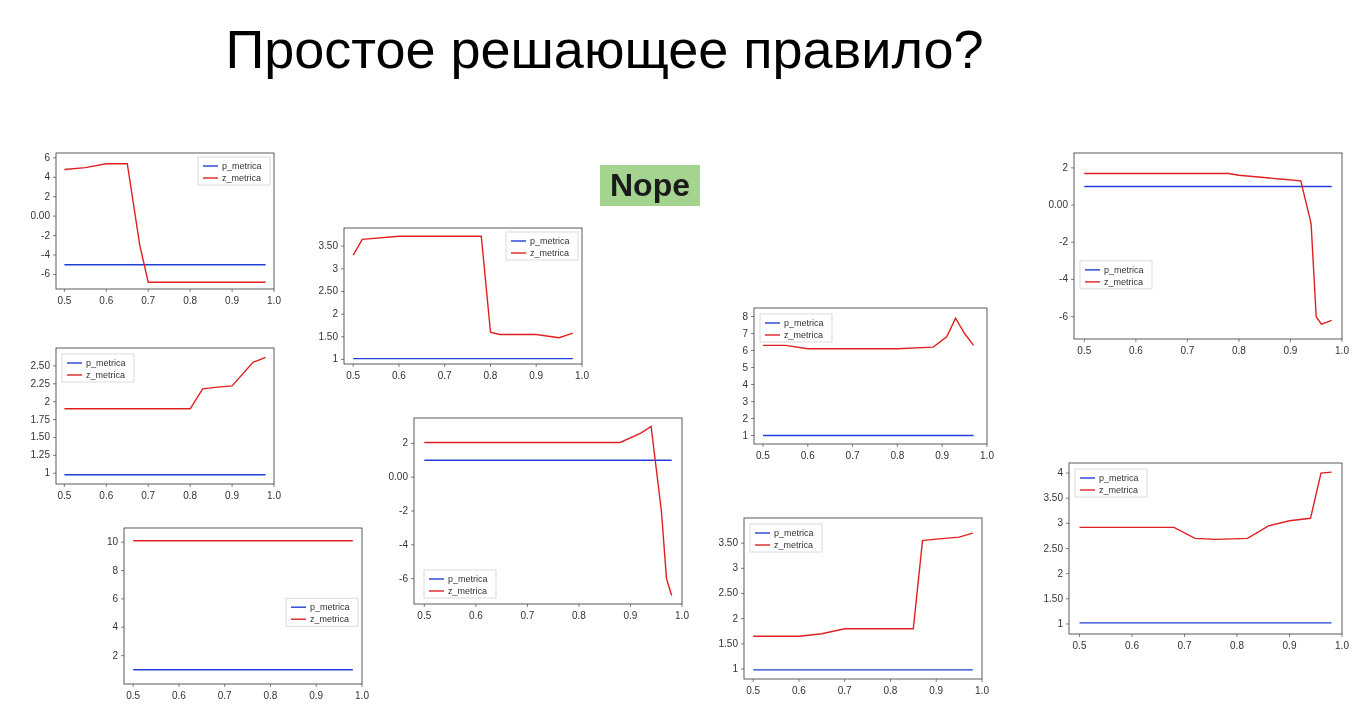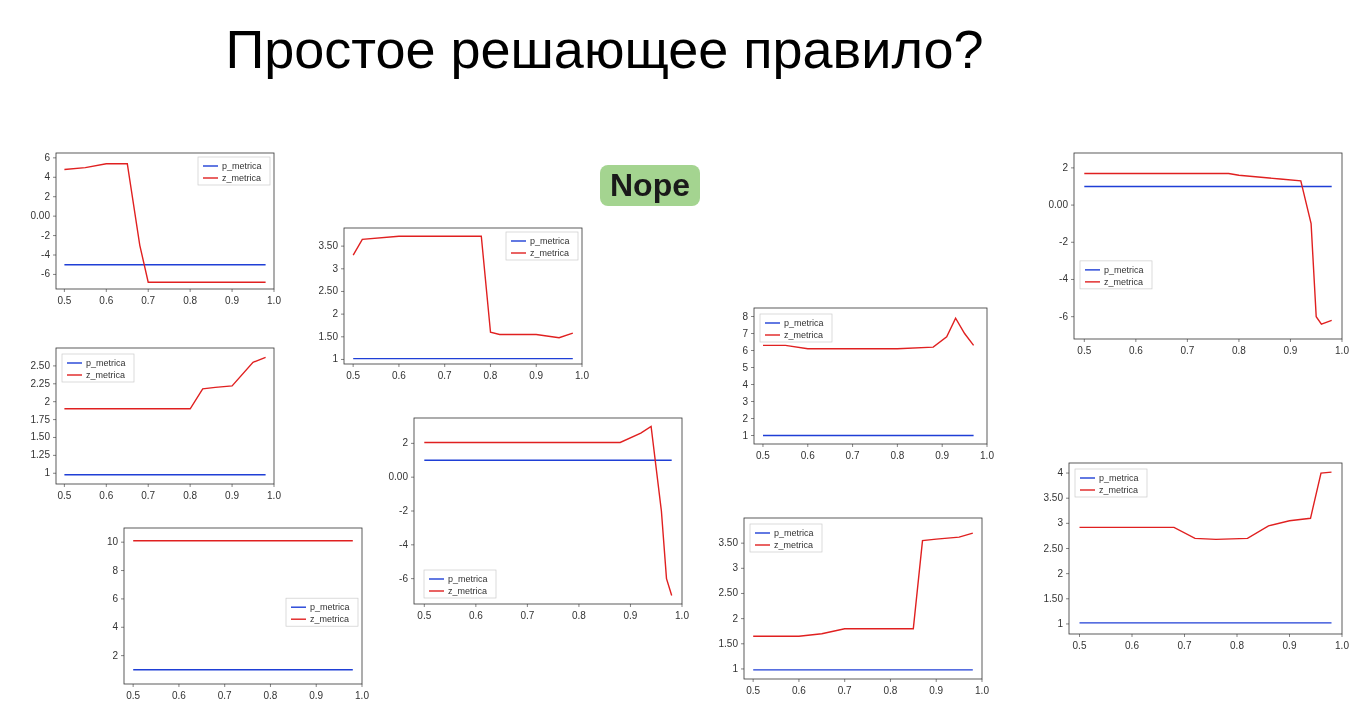--- a/index.html
+++ b/index.html
@@ -1,18 +1,18 @@
 <!DOCTYPE html>
 <html><head>
 <meta charset="utf-8">
 <style>
   html, body { margin:0; padding:0; width:1360px; height:714px; background:#fff; font-family:Arial,Helvetica,sans-serif; overflow:hidden; }
   .slide { position:relative; width:1209px; height:714px; }
   .title { position:absolute; top:18px; left:0; right:0; text-align:center; font-size:54px; font-weight:400; color:#000; }
-  .nope { position:absolute; left:600px; top:165px; background:#a4d490; color:#1a1a1a; font-weight:700; font-size:32px; padding:2px 10px;border-radius:8px; }
+  .nope { position:absolute; left:600px; top:165px; background:#a4d490; color:#1a1a1a; font-weight:700; font-size:32px; padding:2px 10px; }
   .chart { position:absolute; }
   .legend-box { font-size:9px; fill:#333; }
   .legend-rect { fill:#fff; stroke:#ccc; stroke-width:0.7; }
   .tick { stroke:#333; stroke-width:0.6; }
   .tick-label { font-size:10px; fill:#333; }
   .plot-frame { fill:none; stroke:#333; stroke-width:0.8; }
   .p-line { fill:none; stroke:#1f3fd6; stroke-width:1.4; }
   .z-line { fill:none; stroke:#e02020; stroke-width:1.4; }
 </style>
 </head>

